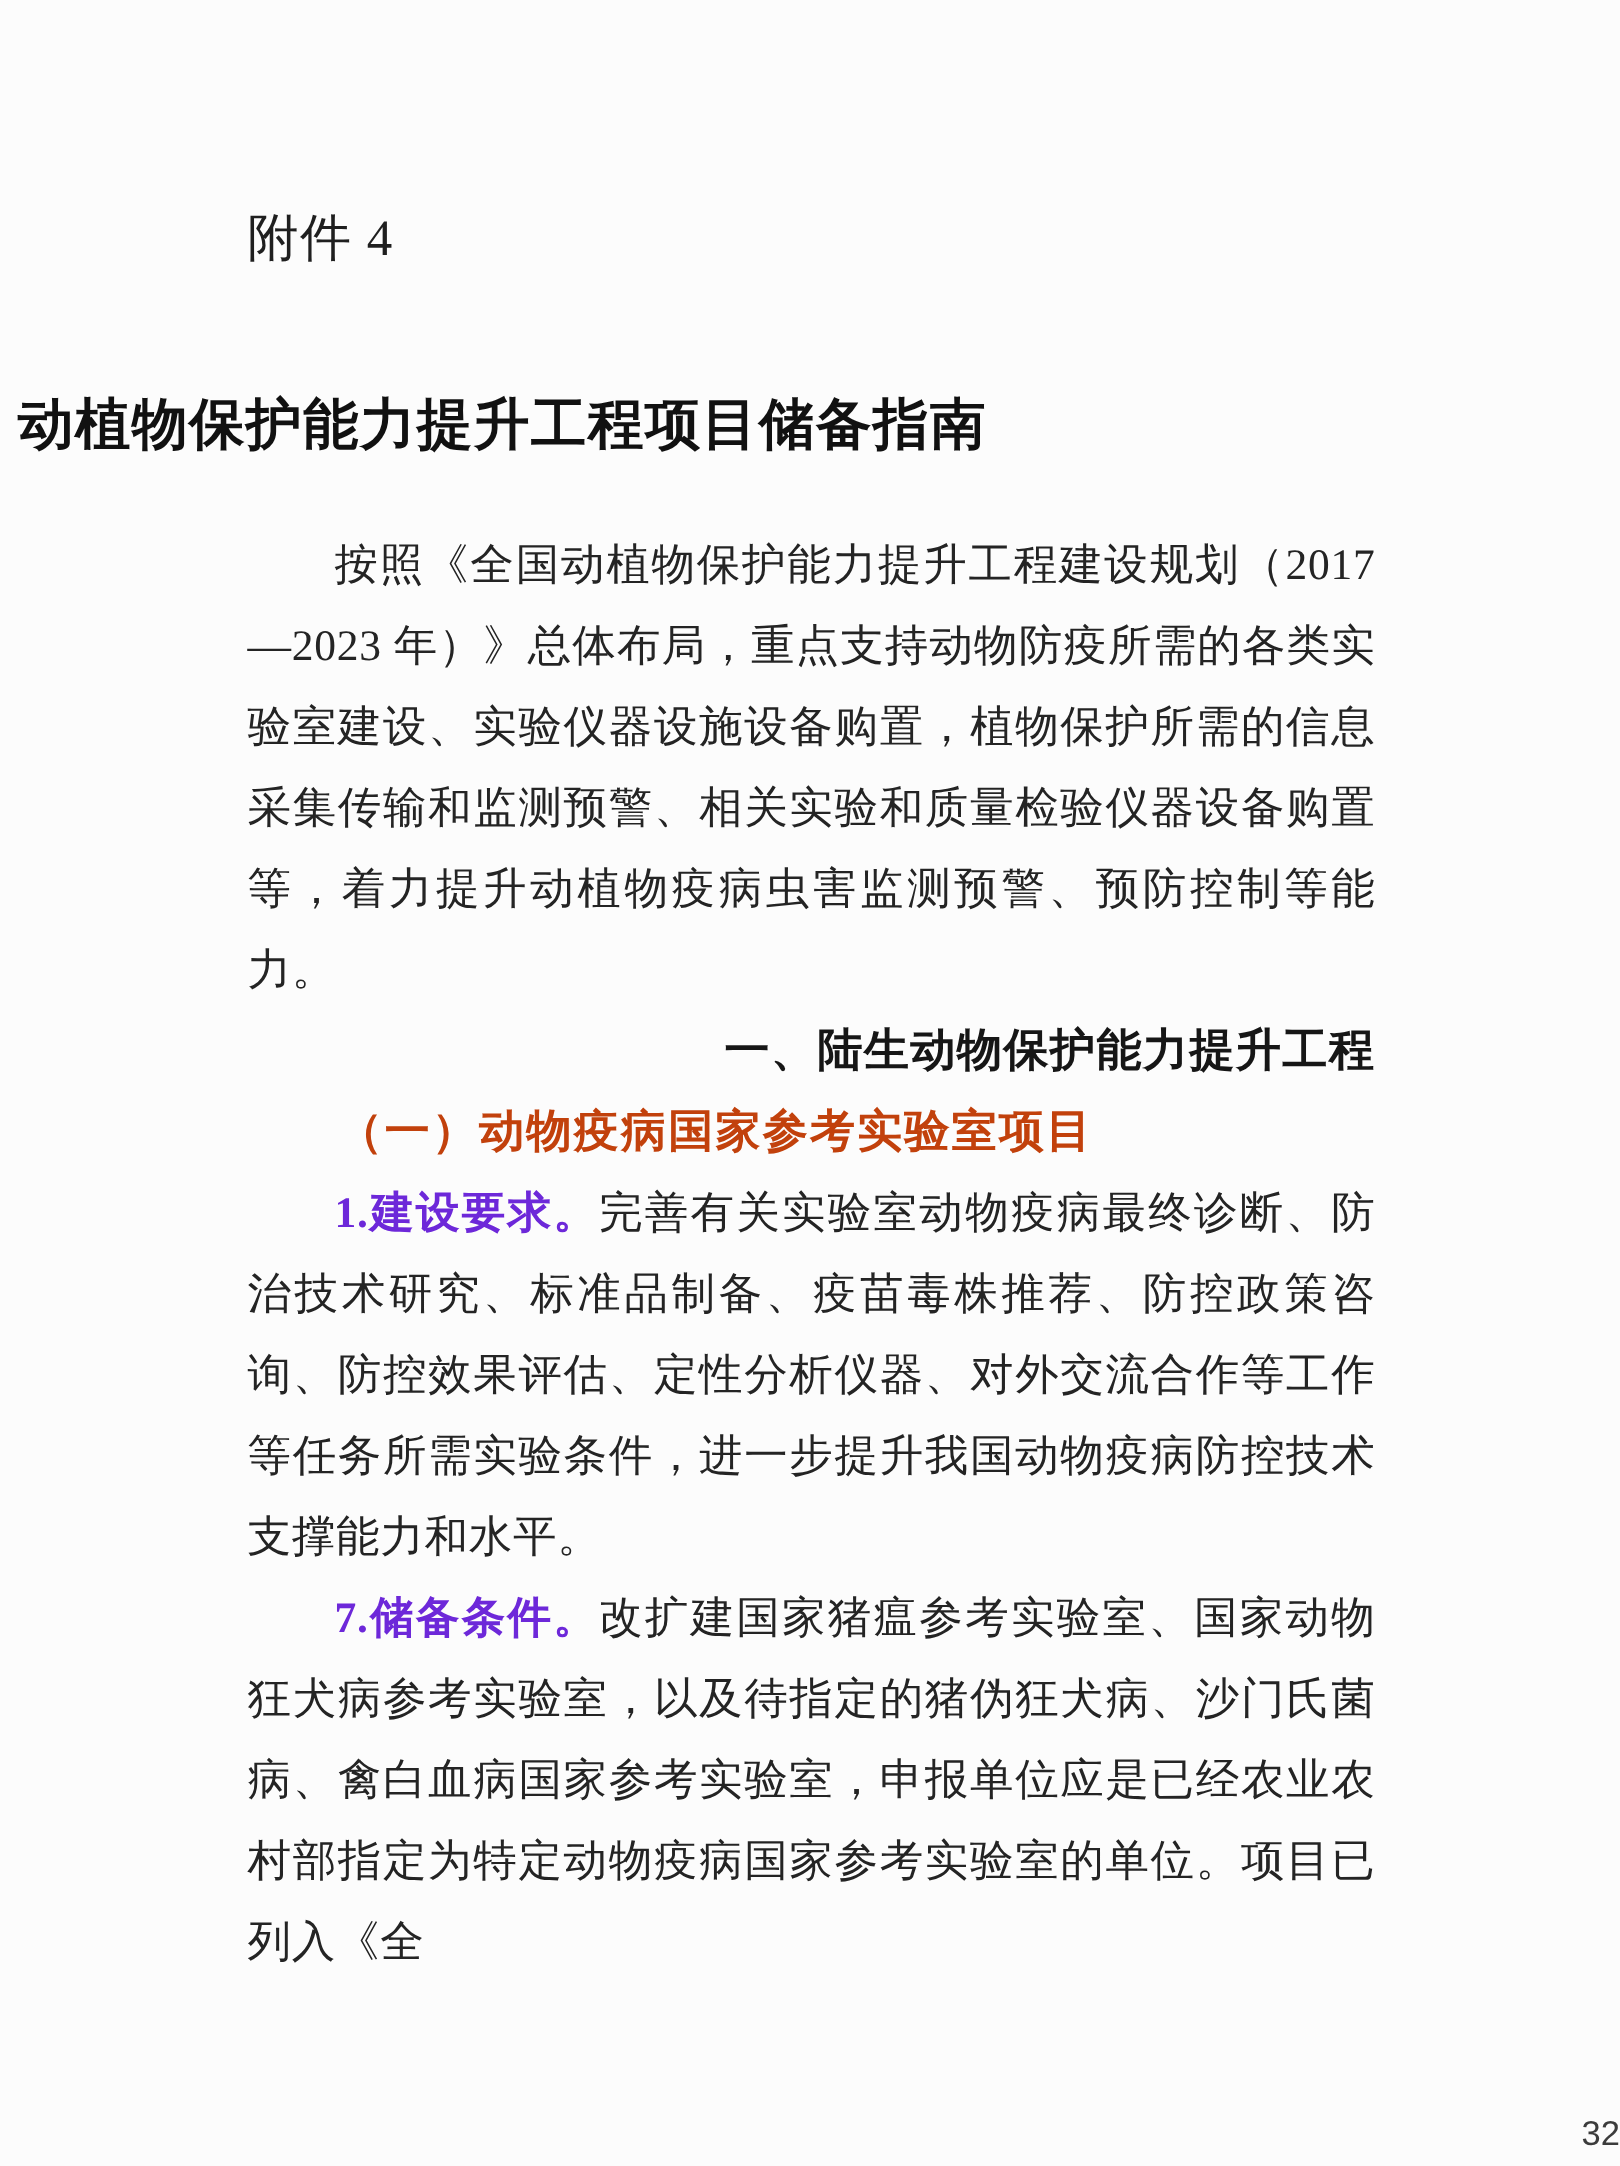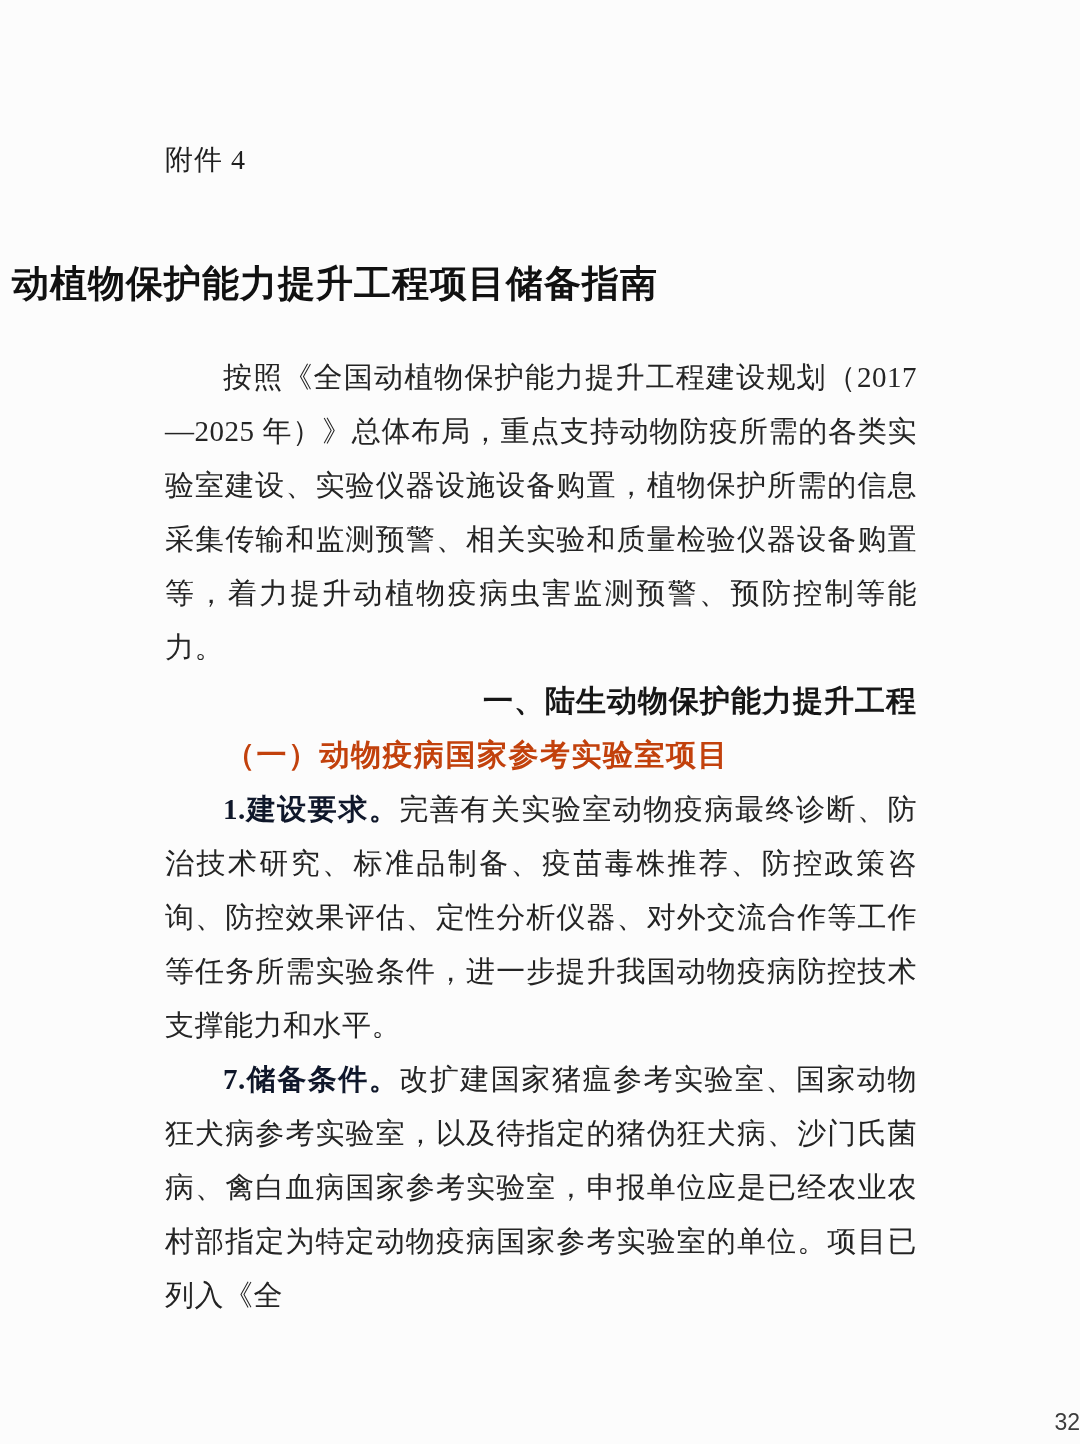--- a/index.html
+++ b/index.html
@@ -14,21 +14,21 @@
     margin: 0 auto;
     background: #fcfcfc;
     color: #222222;
     font-family: "Liberation Serif", "DejaVu Serif", serif;
     overflow: hidden;
   }
   .attachment-label {
     position: absolute;
     left: 165px;
     top: 138px;
-    font-size: 28px;
+    font-size: 34px;
     line-height: 44px;
     letter-spacing: 1px;
     color: #1f1f1f;
     text-align: center;
   }
   .doc-title {
     position: absolute;
     left: 0;
     top: 246px;
     width: 100%;
@@ -50,21 +50,21 @@
     color: #242424;
   }
   .para {
     margin: 0;
     text-indent: 2em;
     text-align: justify;
     letter-spacing: 0.5px;
   }
   .para .lead {
     font-weight: 700;
-    color: #0f172a;
+    color: #6d28d9;
   }
   .section-heading {
     margin: 0;
     text-indent: 2em;
     font-size: 30px;
     line-height: 54px;
     font-weight: 700;
     letter-spacing: 1px;
     color: #161616;
     font-family: "Liberation Sans", "DejaVu Sans", sans-serif;
@@ -96,21 +96,21 @@
 <body>
 
 <div class="page">
 
   <div class="attachment-label">附件 4</div>
 
   <h1 class="doc-title">动植物保护能力提升工程项目储备指南</h1>
 
   <div class="doc-body">
 
-    <p class="para">按照《全国动植物保护能力提升工程建设规划（2017—2025 年）》总体布局，重点支持动物防疫所需的各类实验室建设、实验仪器设施设备购置，植物保护所需的信息采集传输和监测预警、相关实验和质量检验仪器设备购置等，着力提升动植物疫病虫害监测预警、预防控制等能力。</p>
+    <p class="para">按照《全国动植物保护能力提升工程建设规划（2017—2023 年）》总体布局，重点支持动物防疫所需的各类实验室建设、实验仪器设施设备购置，植物保护所需的信息采集传输和监测预警、相关实验和质量检验仪器设备购置等，着力提升动植物疫病虫害监测预警、预防控制等能力。</p>
 
     <h2 class="section-heading">一、陆生动物保护能力提升工程</h2>
 
     <h3 class="subsection-heading">（一）动物疫病国家参考实验室项目</h3>
 
     <p class="para"><span class="lead">1.建设要求。</span><span>完善有关实验室动物疫病最终诊断、防治技术研究、标准品制备、疫苗毒株推荐、防控政策咨询、防控效果评估、定性分析仪器、对外交流合作等工作等任务所需实验条件，进一步提升我国动物疫病防控技术支撑能力和水平。</span></p>
 
 
     <p class="para"><span class="lead">7.储备条件。</span><span>改扩建国家猪瘟参考实验室、国家动物狂犬病参考实验室，以及待指定的猪伪狂犬病、沙门氏菌病、禽白血病国家参考实验室，申报单位应是已经农业农村部指定为特定动物疫病国家参考实验室的单位。项目已列入《全</span></p>
 

